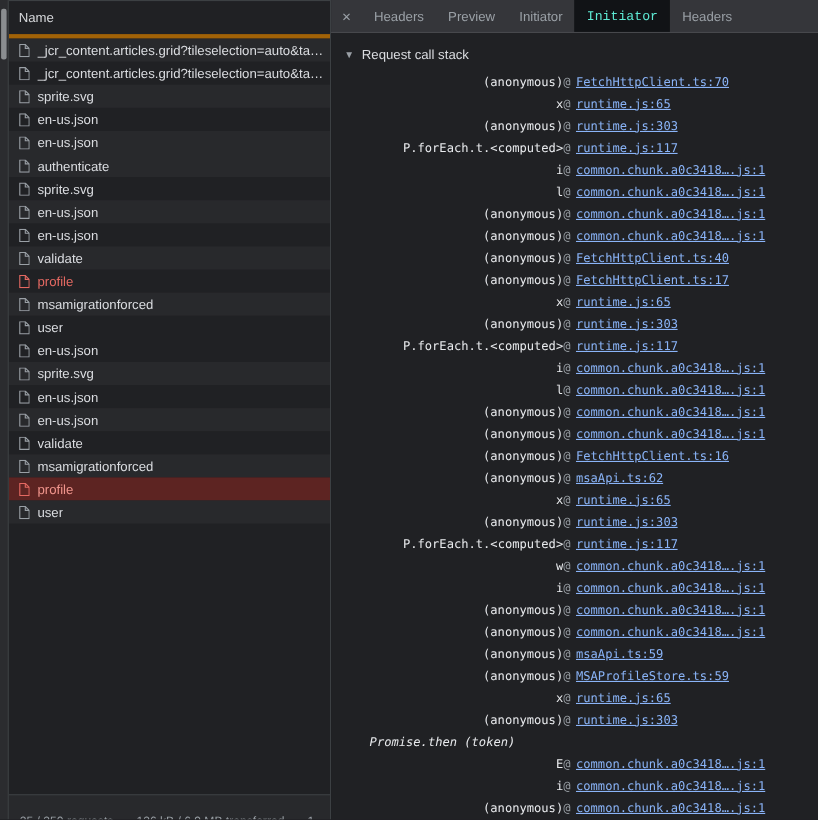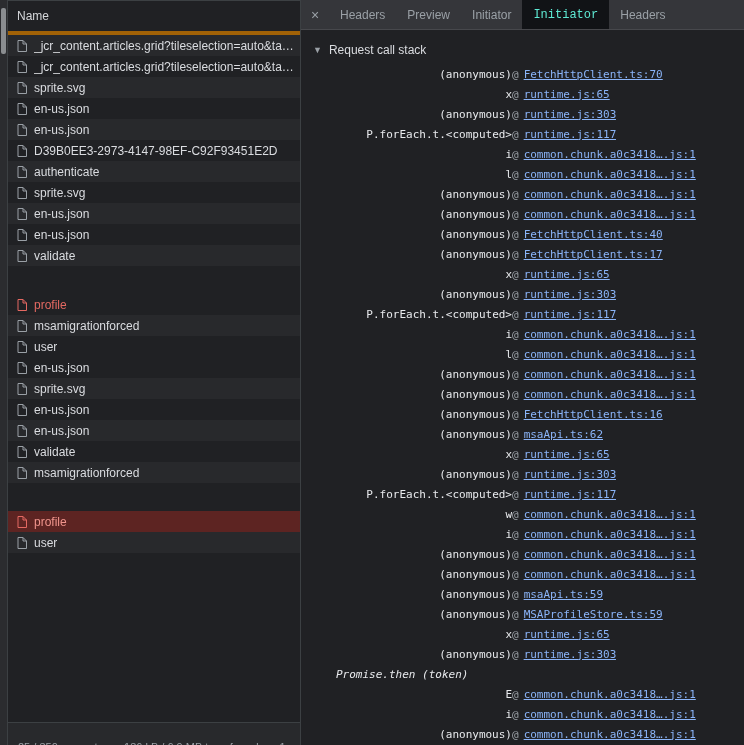--- a/index.html
+++ b/index.html
@@ -29,21 +29,21 @@
     flex:0 0 31px; line-height:30px; padding-left:9px; font-size:12px;
     color:#d5d7da; border-bottom:4px solid #a16207; border-top:1px solid #3c4043;
     white-space:nowrap;
   }
   .request-list { flex:1 1 auto; overflow:hidden; }
   .request-row {
     height:21px; display:flex; align-items:center; gap:7px; padding-left:9px;
     font-size:12px; color:#dadce0; cursor:pointer; white-space:nowrap;
   }
   .request-row.alt { background:#28292c; }
-  .request-row.error { color:var(--error-text, #e46962);margin-top:28px; }
+  .request-row.error { color:var(--error-text, #e46962); }
   .request-row.error .req-icon { color:var(--error-text, #e46962); }
   .request-row.selected { background:var(--selected-error-bg, #5d2422); color:#f0948c; }
   .req-icon { flex:0 0 auto; display:flex; color:#9aa0a6; }
   .req-label { overflow:hidden; text-overflow:ellipsis; }
 
   .status-bar {
     flex:0 0 23px; border-top:1px solid #3c4043; background:#28292c;
     display:flex; align-items:stretch; font-size:11px; color:#9aa0a6;
     overflow:hidden; white-space:nowrap;
   }
@@ -127,29 +127,20 @@
     <span class="req-label">en-us.json</span>
   </div>
         <div class="request-row alt">
     <span class="req-icon">
       <svg width="10" height="12" viewBox="0 0 10 12" aria-hidden="true">
         <path d="M1 0.5 H6 L9.5 4 V11.5 H1 Z" fill="none" stroke="currentColor" stroke-width="1"></path>
         <path d="M6 0.5 V4 H9.5" fill="none" stroke="currentColor" stroke-width="1"></path>
       </svg>
     </span>
     <span class="req-label">en-us.json</span>
-  </div>
-        <div class="request-row">
-    <span class="req-icon">
-      <svg width="10" height="12" viewBox="0 0 10 12" aria-hidden="true">
-        <path d="M1 0.5 H6 L9.5 4 V11.5 H1 Z" fill="none" stroke="currentColor" stroke-width="1"></path>
-        <path d="M6 0.5 V4 H9.5" fill="none" stroke="currentColor" stroke-width="1"></path>
-      </svg>
-    </span>
-    <span class="req-label">D39B0EE3-2973-4147-98EF-C92F93451E2D</span>
   </div>
         <div class="request-row alt">
     <span class="req-icon">
       <svg width="10" height="12" viewBox="0 0 10 12" aria-hidden="true">
         <path d="M1 0.5 H6 L9.5 4 V11.5 H1 Z" fill="none" stroke="currentColor" stroke-width="1"></path>
         <path d="M6 0.5 V4 H9.5" fill="none" stroke="currentColor" stroke-width="1"></path>
       </svg>
     </span>
     <span class="req-label">authenticate</span>
   </div>

